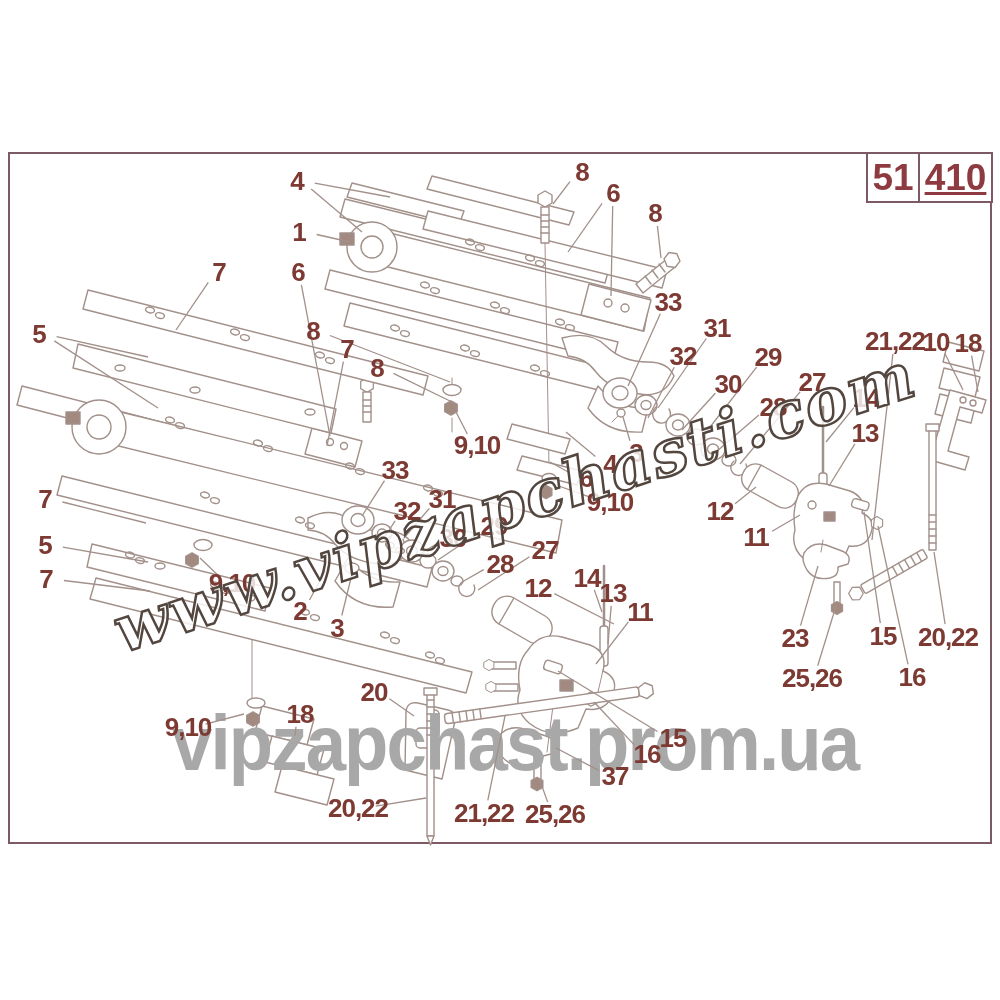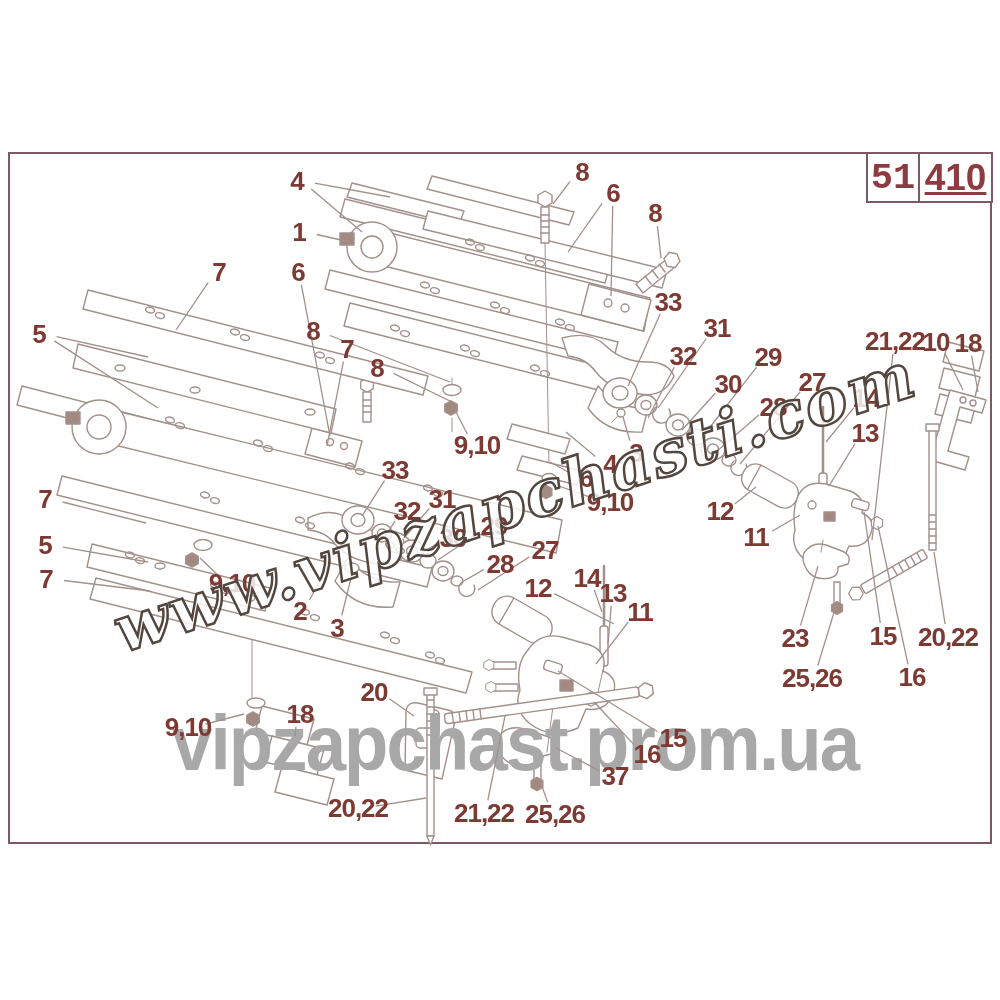--- a/index.html
+++ b/index.html
@@ -21,21 +21,21 @@
   .wm-diagonal{position:absolute;left:116px;top:600px;z-index:5;white-space:nowrap;
                font-family:"DejaVu Serif",serif;font-style:italic;font-weight:700;
                font-size:64px;letter-spacing:2px;line-height:1;
                transform:rotate(-18deg);transform-origin:0 50%;
                color:rgba(255,255,255,0.82);
                -webkit-text-stroke:2.5px var(--wmstroke,rgba(82,70,66,0.95));}
   .refbox{position:absolute;left:866px;top:152px;width:127px;height:51px;box-sizing:border-box;
           border:2px solid var(--frame,#7d444b);background:#fff;display:flex;z-index:6;}
   .refbox .cell{display:flex;align-items:center;justify-content:center;
                 font-weight:700;font-size:37px;color:var(--ref,#8d3b40);}
-  .refbox .cell.left{width:50px;border-right:2px solid var(--frame,#7d444b);font-family:Liberation Mono, monospace;}
+  .refbox .cell.left{width:50px;border-right:2px solid var(--frame,#7d444b);}
   .refbox .cell.right{flex:1;text-decoration:underline;}
 </style>
 </head>
 <body>
 
 <div class="page">
 
   <div class="frame"></div>
 
   <svg id="drawing" width="1000" height="1000" viewBox="0 0 1000 1000">

